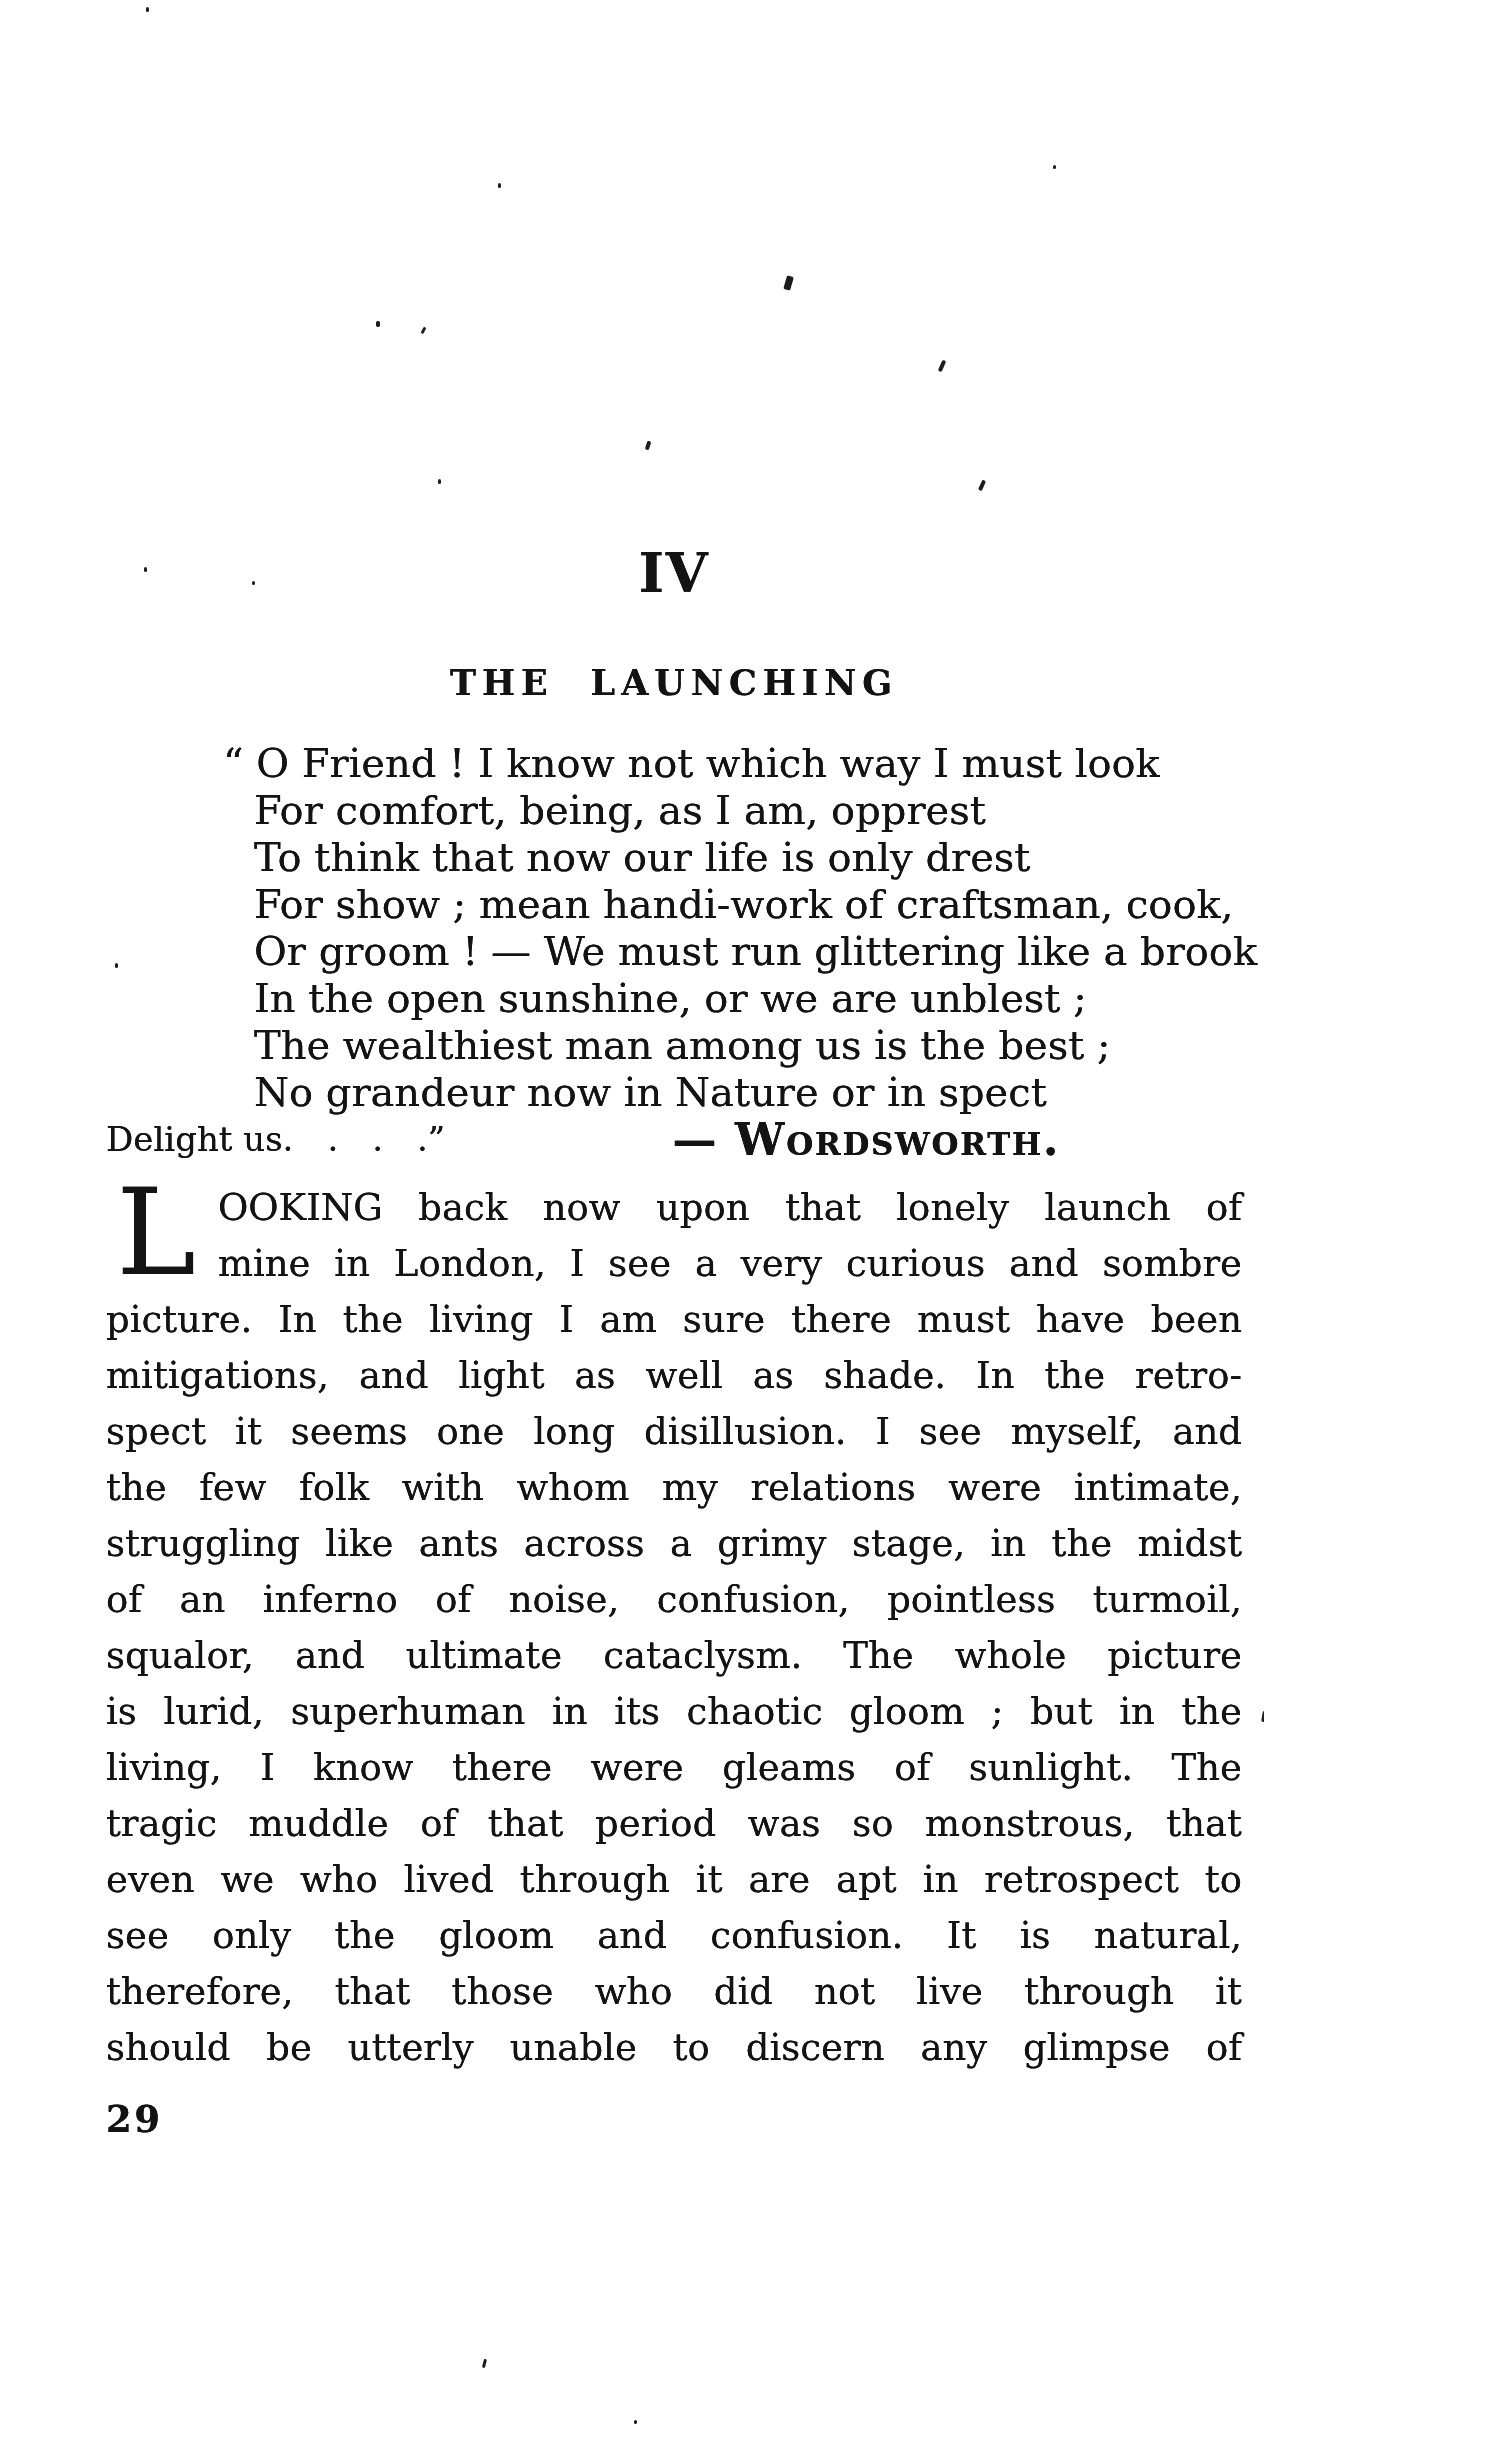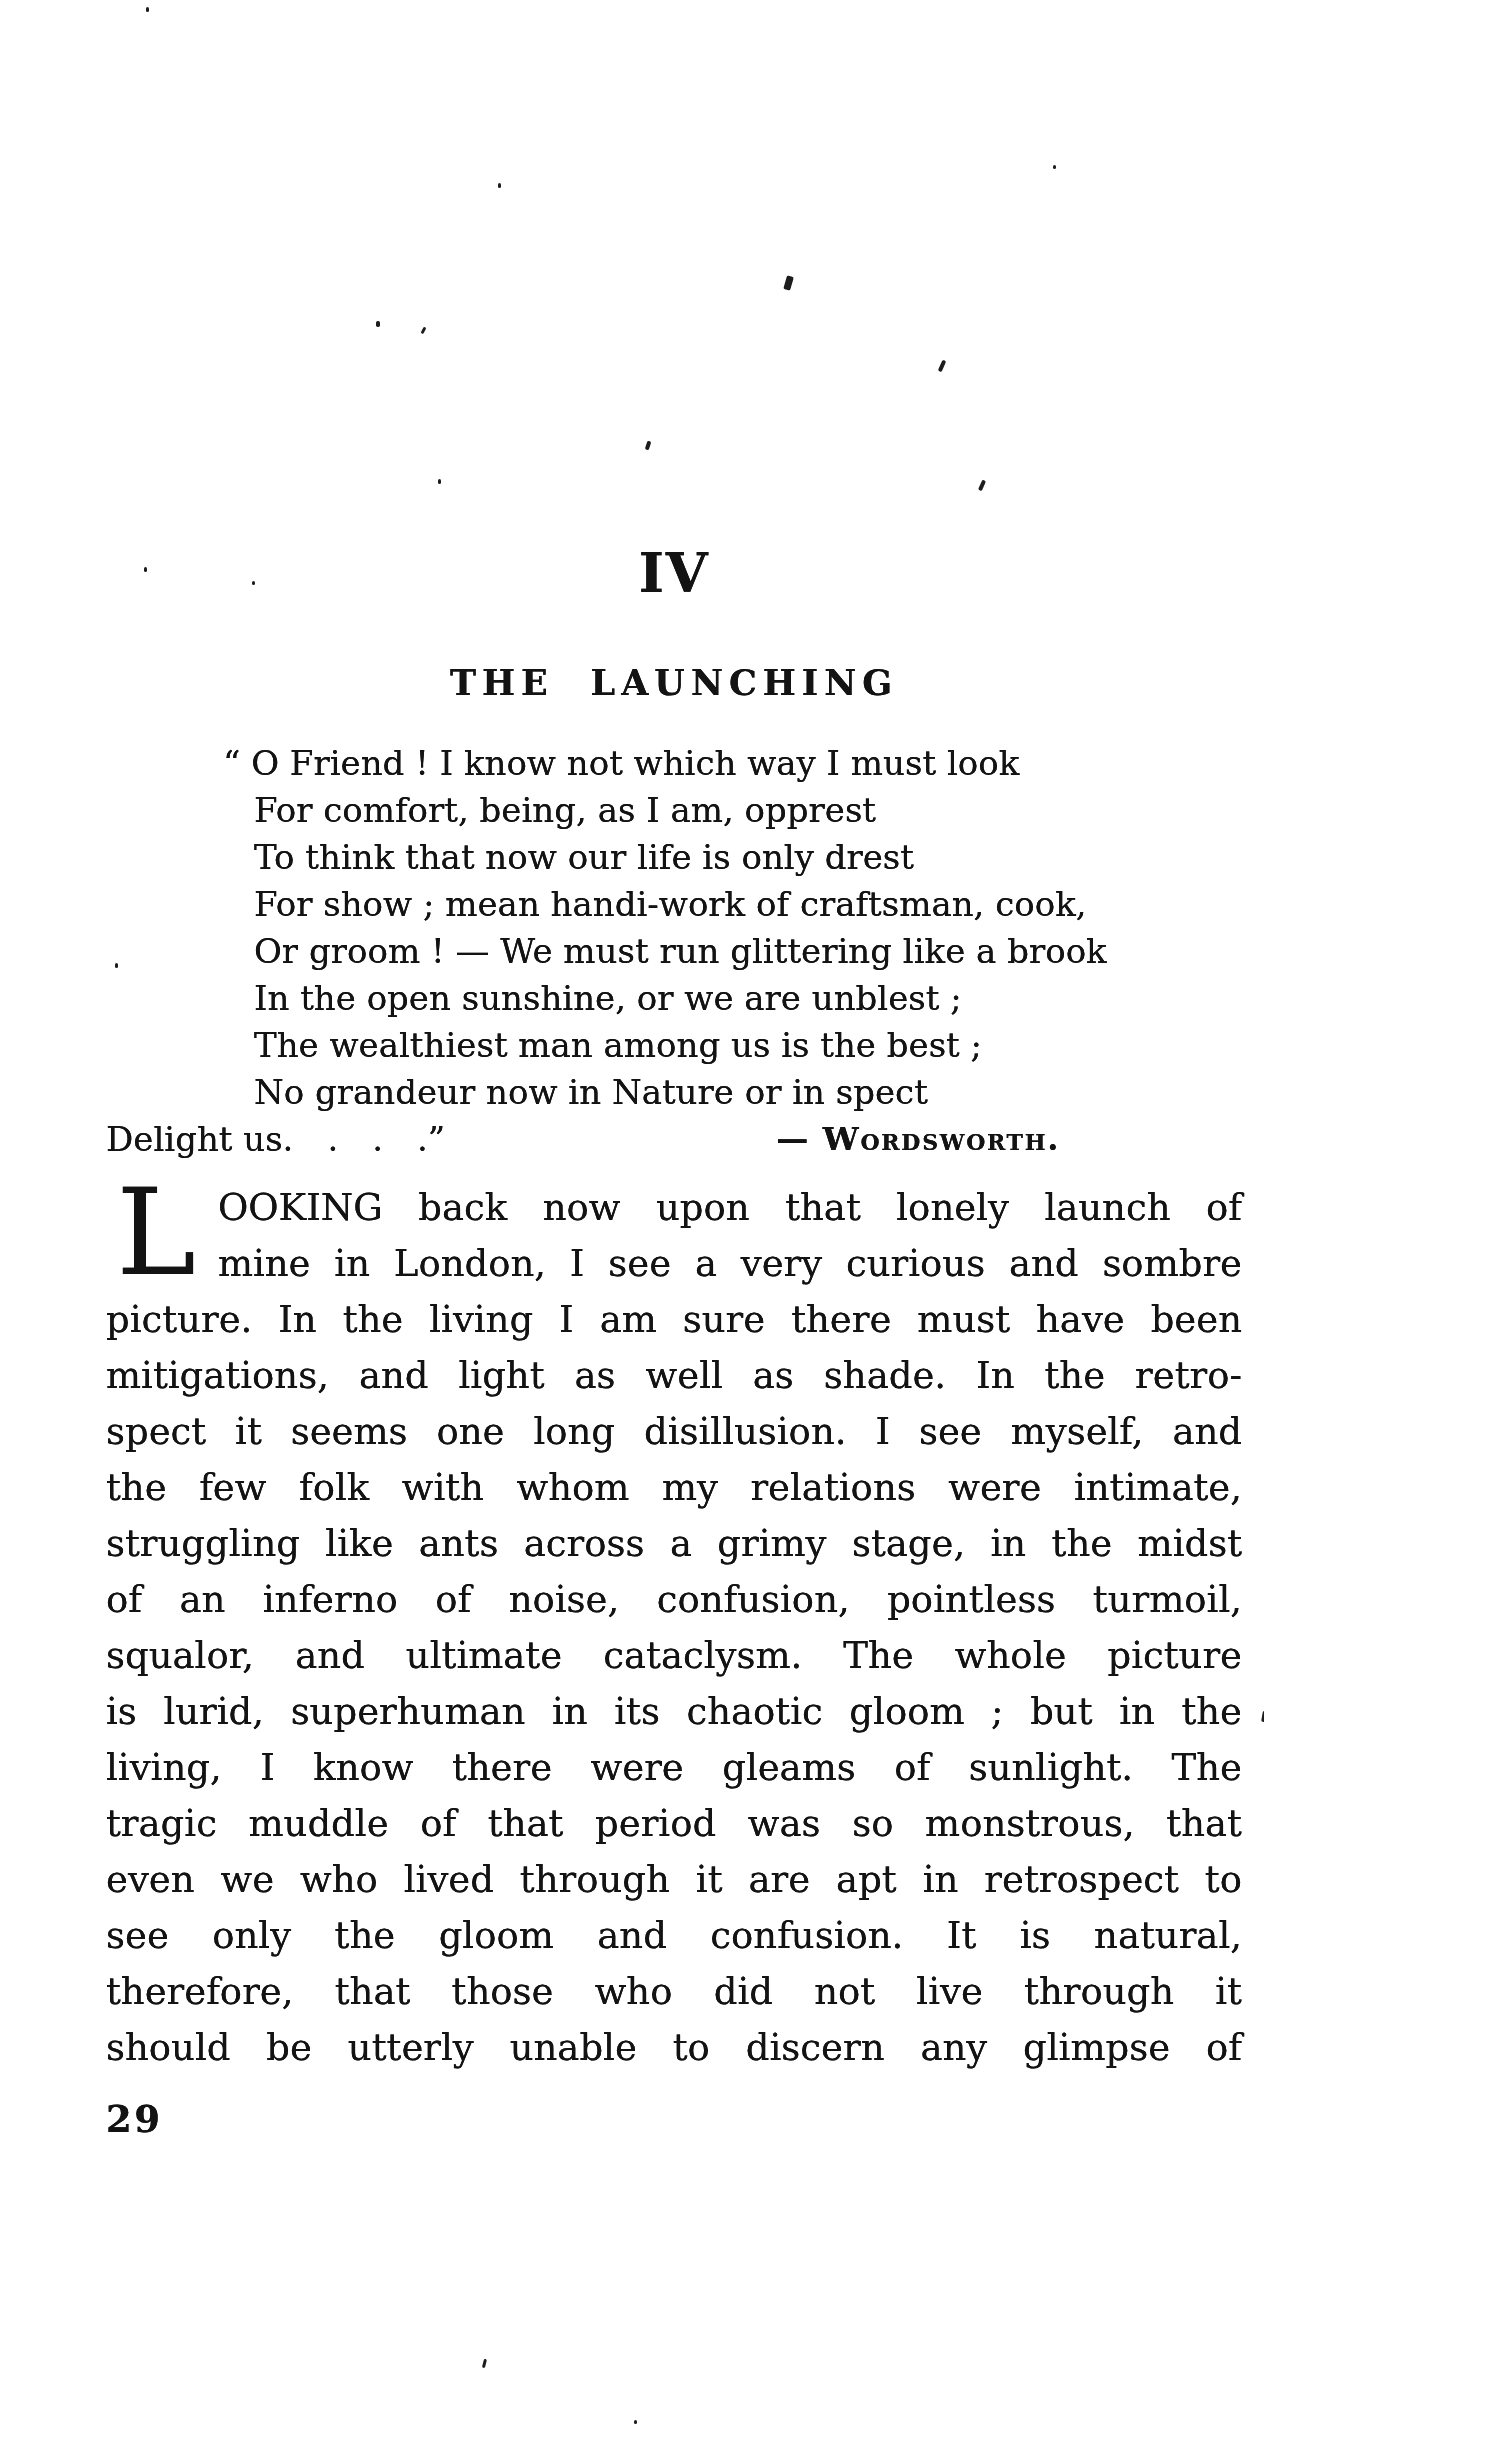--- a/index.html
+++ b/index.html
@@ -37,40 +37,40 @@
     font-size: 35px;
     line-height: 41px;
     font-weight: bold;
     letter-spacing: 6px;
     word-spacing: 18.7px;
   }
   .poem {
     margin-top: 37px;
     margin-left: 148px;
     width: 963px;
-    font-size: 34px;
+    font-size: 40px;
     line-height: 47px;
     white-space: nowrap;
   }
   .poem .poem-line:first-child {
     text-indent: -31px;
   }
   .poem-last {
     display: flex;
     justify-content: space-between;
     align-items: center;
     width: 954px;
     font-size: 34px;
     line-height: 47px;
   }
   .attribution {
     font-variant: small-caps;
     font-weight: bold;
     letter-spacing: 1.7px;
-    font-size: 32px;
+    font-size: 44px;
   }
   .body-text {
     margin-top: 17px;
     font-size: 37px;
     line-height: 56px;
   }
   .pline {
     text-align: justify;
     text-align-last: justify;
   }

